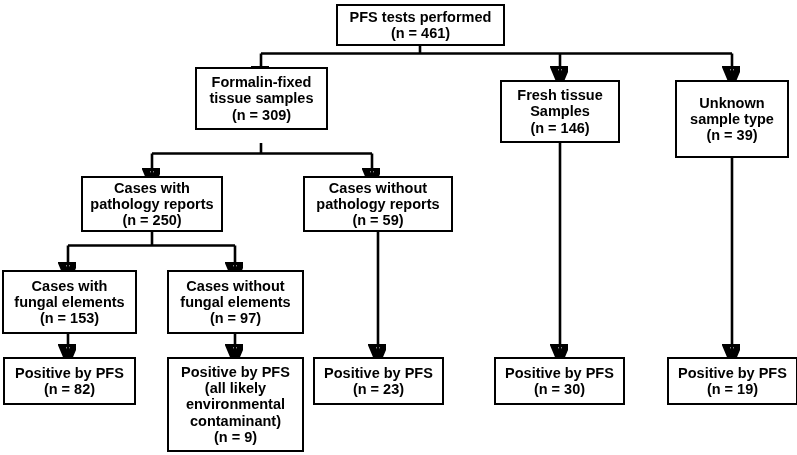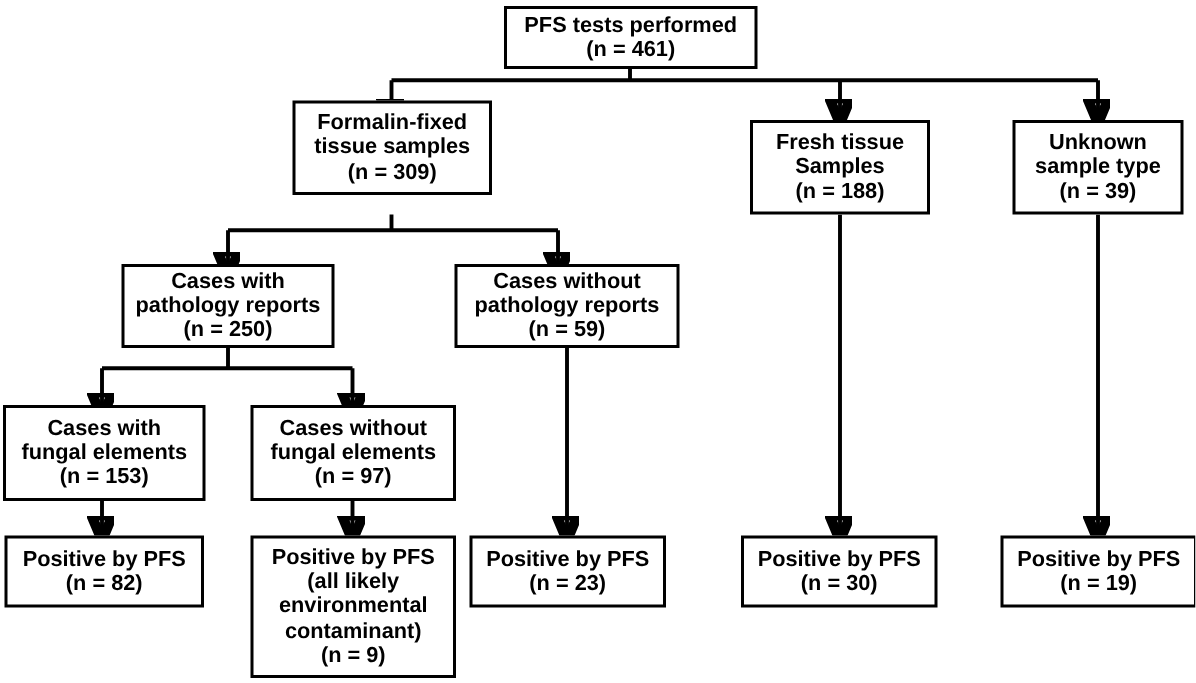--- a/index.html
+++ b/index.html
@@ -92,24 +92,24 @@
 
   <div class="node" style="left:195px; top:67px; width:133px; height:63px;">
     <span class="node-label">Formalin-fixed
 tissue samples
 (n = 309)</span>
   </div>
 
   <div class="node" style="left:500px; top:80px; width:120px; height:63px;">
     <span class="node-label">Fresh tissue
 Samples
-(n = 188)</span>
+(n = 146)</span>
   </div>
 
-  <div class="node" style="left:675px; top:80px; width:114px; height:63px;">
+  <div class="node" style="left:675px; top:80px; width:114px; height:78px;">
     <span class="node-label">Unknown
 sample type
 (n = 39)</span>
   </div>
 
   <div class="node" style="left:81px; top:176px; width:142px; height:56px;">
     <span class="node-label">Cases with
 pathology reports
 (n = 250)</span>
   </div>

